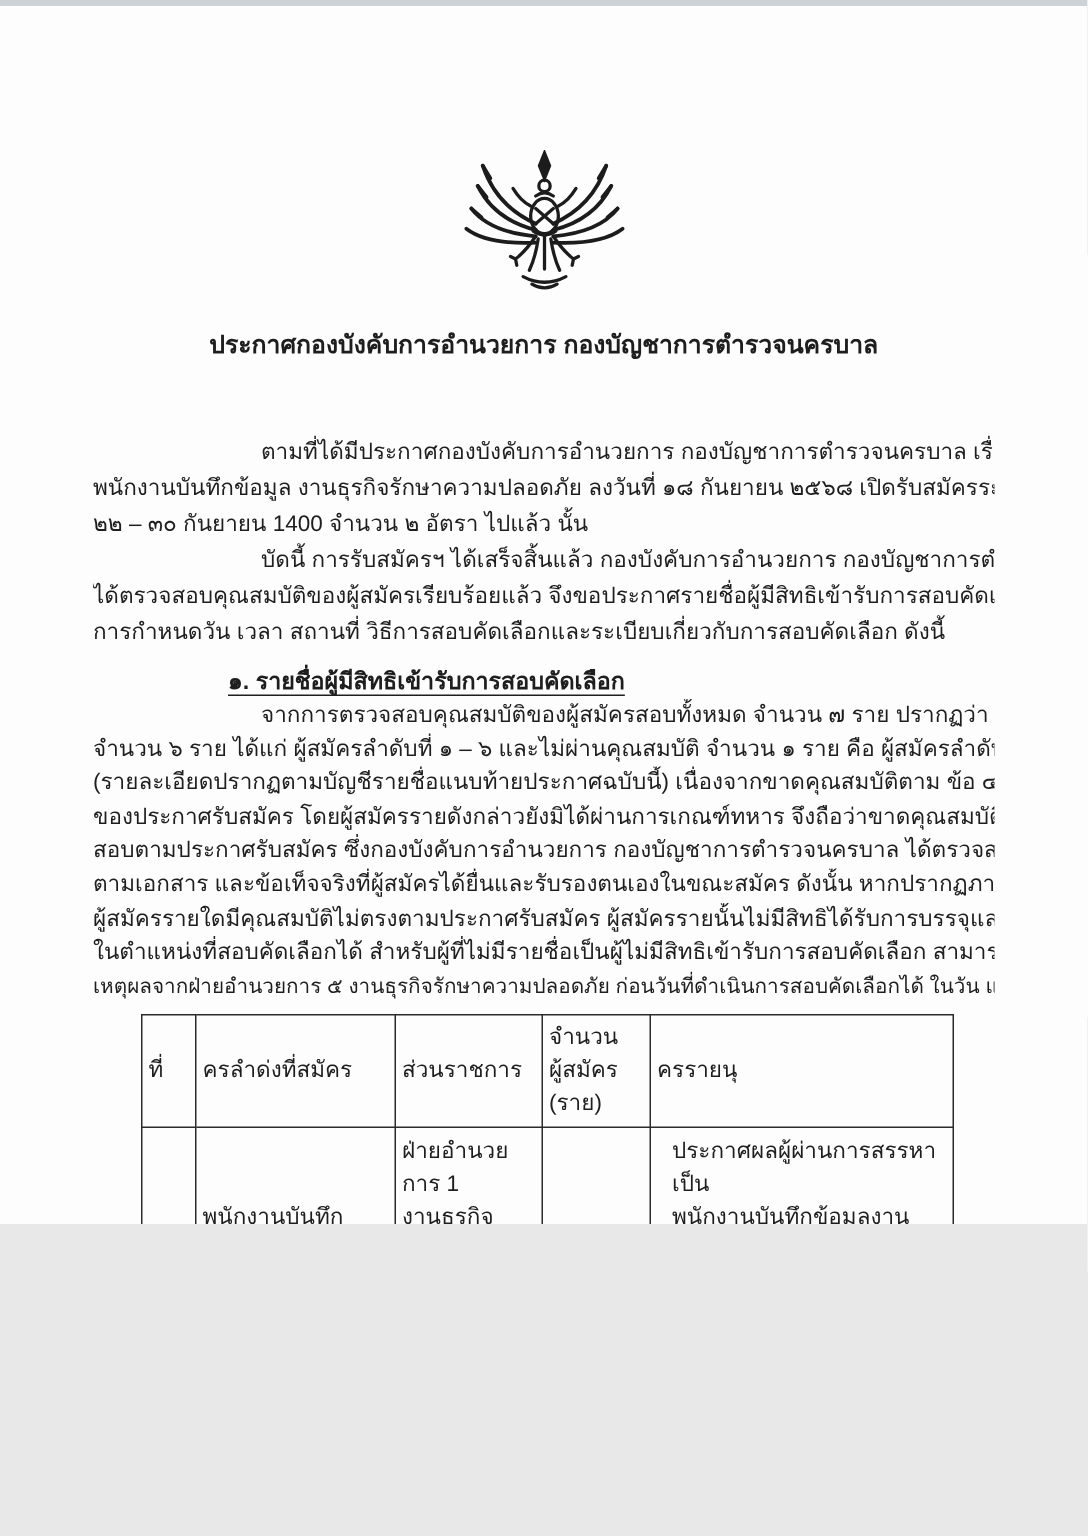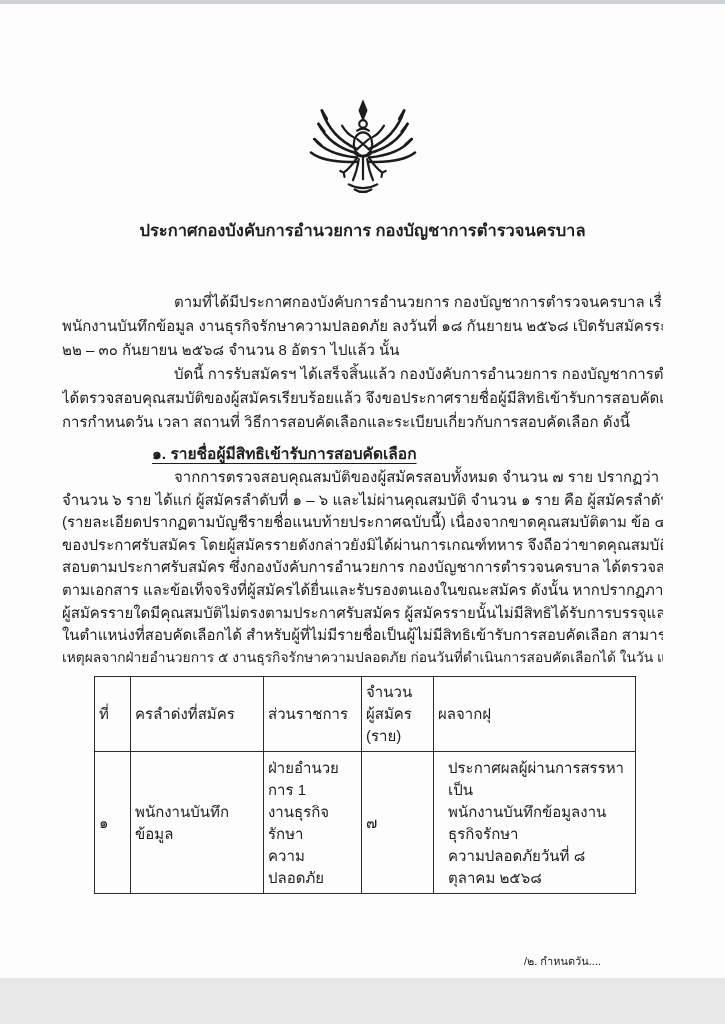--- a/index.html
+++ b/index.html
@@ -1,20 +1,20 @@
 <!DOCTYPE html>
 <html><head>
 <meta charset="utf-8">
 <style>
   * { margin: 0; padding: 0; box-sizing: border-box; }
   html, body { background: #e8e8e8; }
   .page {
     position: relative;
     width: 725px;
-    height: 978px;
+    height: 816px;
     background: #fdfdfd;
     font-family: "Liberation Sans", "DejaVu Sans", sans-serif;
     color: #1e1e1e;
     overflow: hidden;
   }
   .scan-edge {
     position: absolute; top: 0; left: 0; right: 0; height: 4px;
     background: #cdd2d7;
   }
   .emblem {
@@ -126,21 +126,21 @@
 
   <div class="title-block">
     <div>ประกาศกองบังคับการอำนวยการ กองบัญชาการตำรวจนครบาล</div>
   </div>
 
   <div class="content">
 
     <div class="para p-intro">
       <div class="line j indent">ตามที่ได้มีประกาศกองบังคับการอำนวยการ กองบัญชาการตำรวจนครบาล เรื่อง การรับสมัคร</div>
       <div class="line j">พนักงานบันทึกข้อมูล งานธุรกิจรักษาความปลอดภัย ลงวันที่ ๑๘ กันยายน ๒๕๖๘ เปิดรับสมัครระหว่างวันที่</div>
-      <div class="line">๒๒ – ๓๐ กันยายน ๒๕๖๘ จำนวน 8 อัตรา ไปแล้ว นั้น</div>
+      <div class="line">๒๒ – ๓๐ กันยายน 1400 จำนวน ๒ อัตรา ไปแล้ว นั้น</div>
     </div>
 
     <div class="para p-update">
       <div class="line j indent">บัดนี้ การรับสมัครฯ ได้เสร็จสิ้นแล้ว กองบังคับการอำนวยการ กองบัญชาการตำรวจนครบาล</div>
       <div class="line j">ได้ตรวจสอบคุณสมบัติของผู้สมัครเรียบร้อยแล้ว จึงขอประกาศรายชื่อผู้มีสิทธิเข้ารับการสอบคัดเลือก</div>
       <div class="line">การกำหนดวัน เวลา สถานที่ วิธีการสอบคัดเลือกและระเบียบเกี่ยวกับการสอบคัดเลือก ดังนี้</div>
     </div>
 
     <div class="sec-heading">๑. รายชื่อผู้มีสิทธิเข้ารับการสอบคัดเลือก</div>
 
@@ -165,21 +165,21 @@
           <col style="width:202px">
       </colgroup>
       <thead>
         <tr>
           <th>ที่</th>
           <th>ครลำด่งที่สมัคร</th>
           <th>ส่วนราชการ</th>
           <th>จำนวน
 ผู้สมัคร
 (ราย)</th>
-          <th>ผลจากฝุ</th>
+          <th>ครรายนุ</th>
         </tr>
       </thead>
       <tbody>
         <tr>
           <td>๑</td>
           <td>พนักงานบันทึกข้อมูล</td>
           <td>ฝ่ายอำนวยการ 1
 งานธุรกิจรักษา
 ความปลอดภัย</td>
           <td>๗</td>

